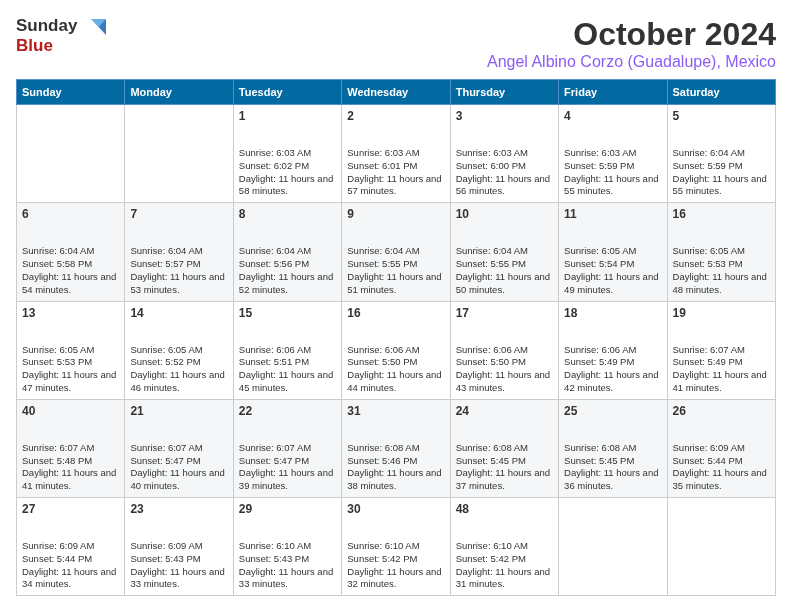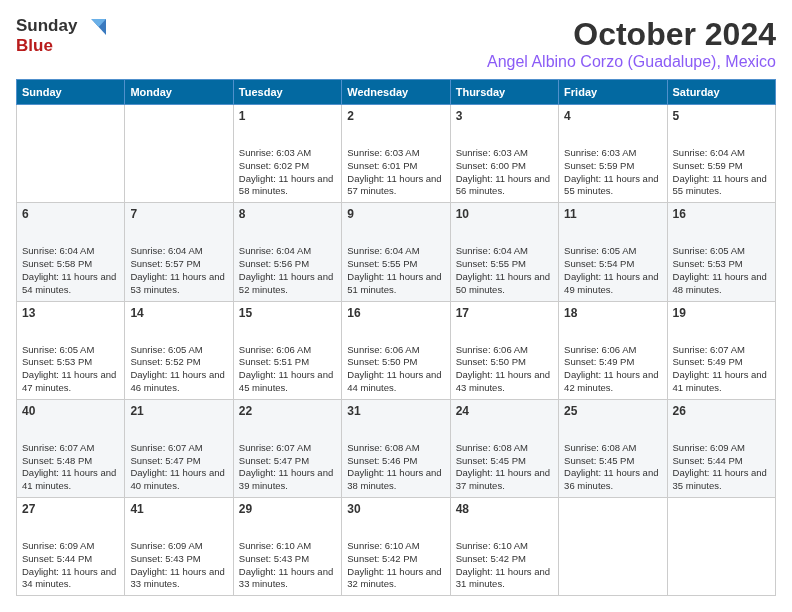--- a/index.html
+++ b/index.html
@@ -231,21 +231,21 @@
           <div class="day-num">26</div>
           <div class="day-detail">Sunrise: 6:09 AM<br>Sunset: 5:44 PM<br>Daylight: 11 hours and 35 minutes.</div>
         </td>
       </tr>
       <tr class="row-white">
         <td>
           <div class="day-num">27</div>
           <div class="day-detail">Sunrise: 6:09 AM<br>Sunset: 5:44 PM<br>Daylight: 11 hours and 34 minutes.</div>
         </td>
         <td>
-          <div class="day-num">41</div>
+          <div class="day-num">23</div>
           <div class="day-detail">Sunrise: 6:09 AM<br>Sunset: 5:43 PM<br>Daylight: 11 hours and 33 minutes.</div>
         </td>
         <td>
           <div class="day-num">29</div>
           <div class="day-detail">Sunrise: 6:10 AM<br>Sunset: 5:43 PM<br>Daylight: 11 hours and 33 minutes.</div>
         </td>
         <td>
           <div class="day-num">30</div>
           <div class="day-detail">Sunrise: 6:10 AM<br>Sunset: 5:42 PM<br>Daylight: 11 hours and 32 minutes.</div>
         </td>

